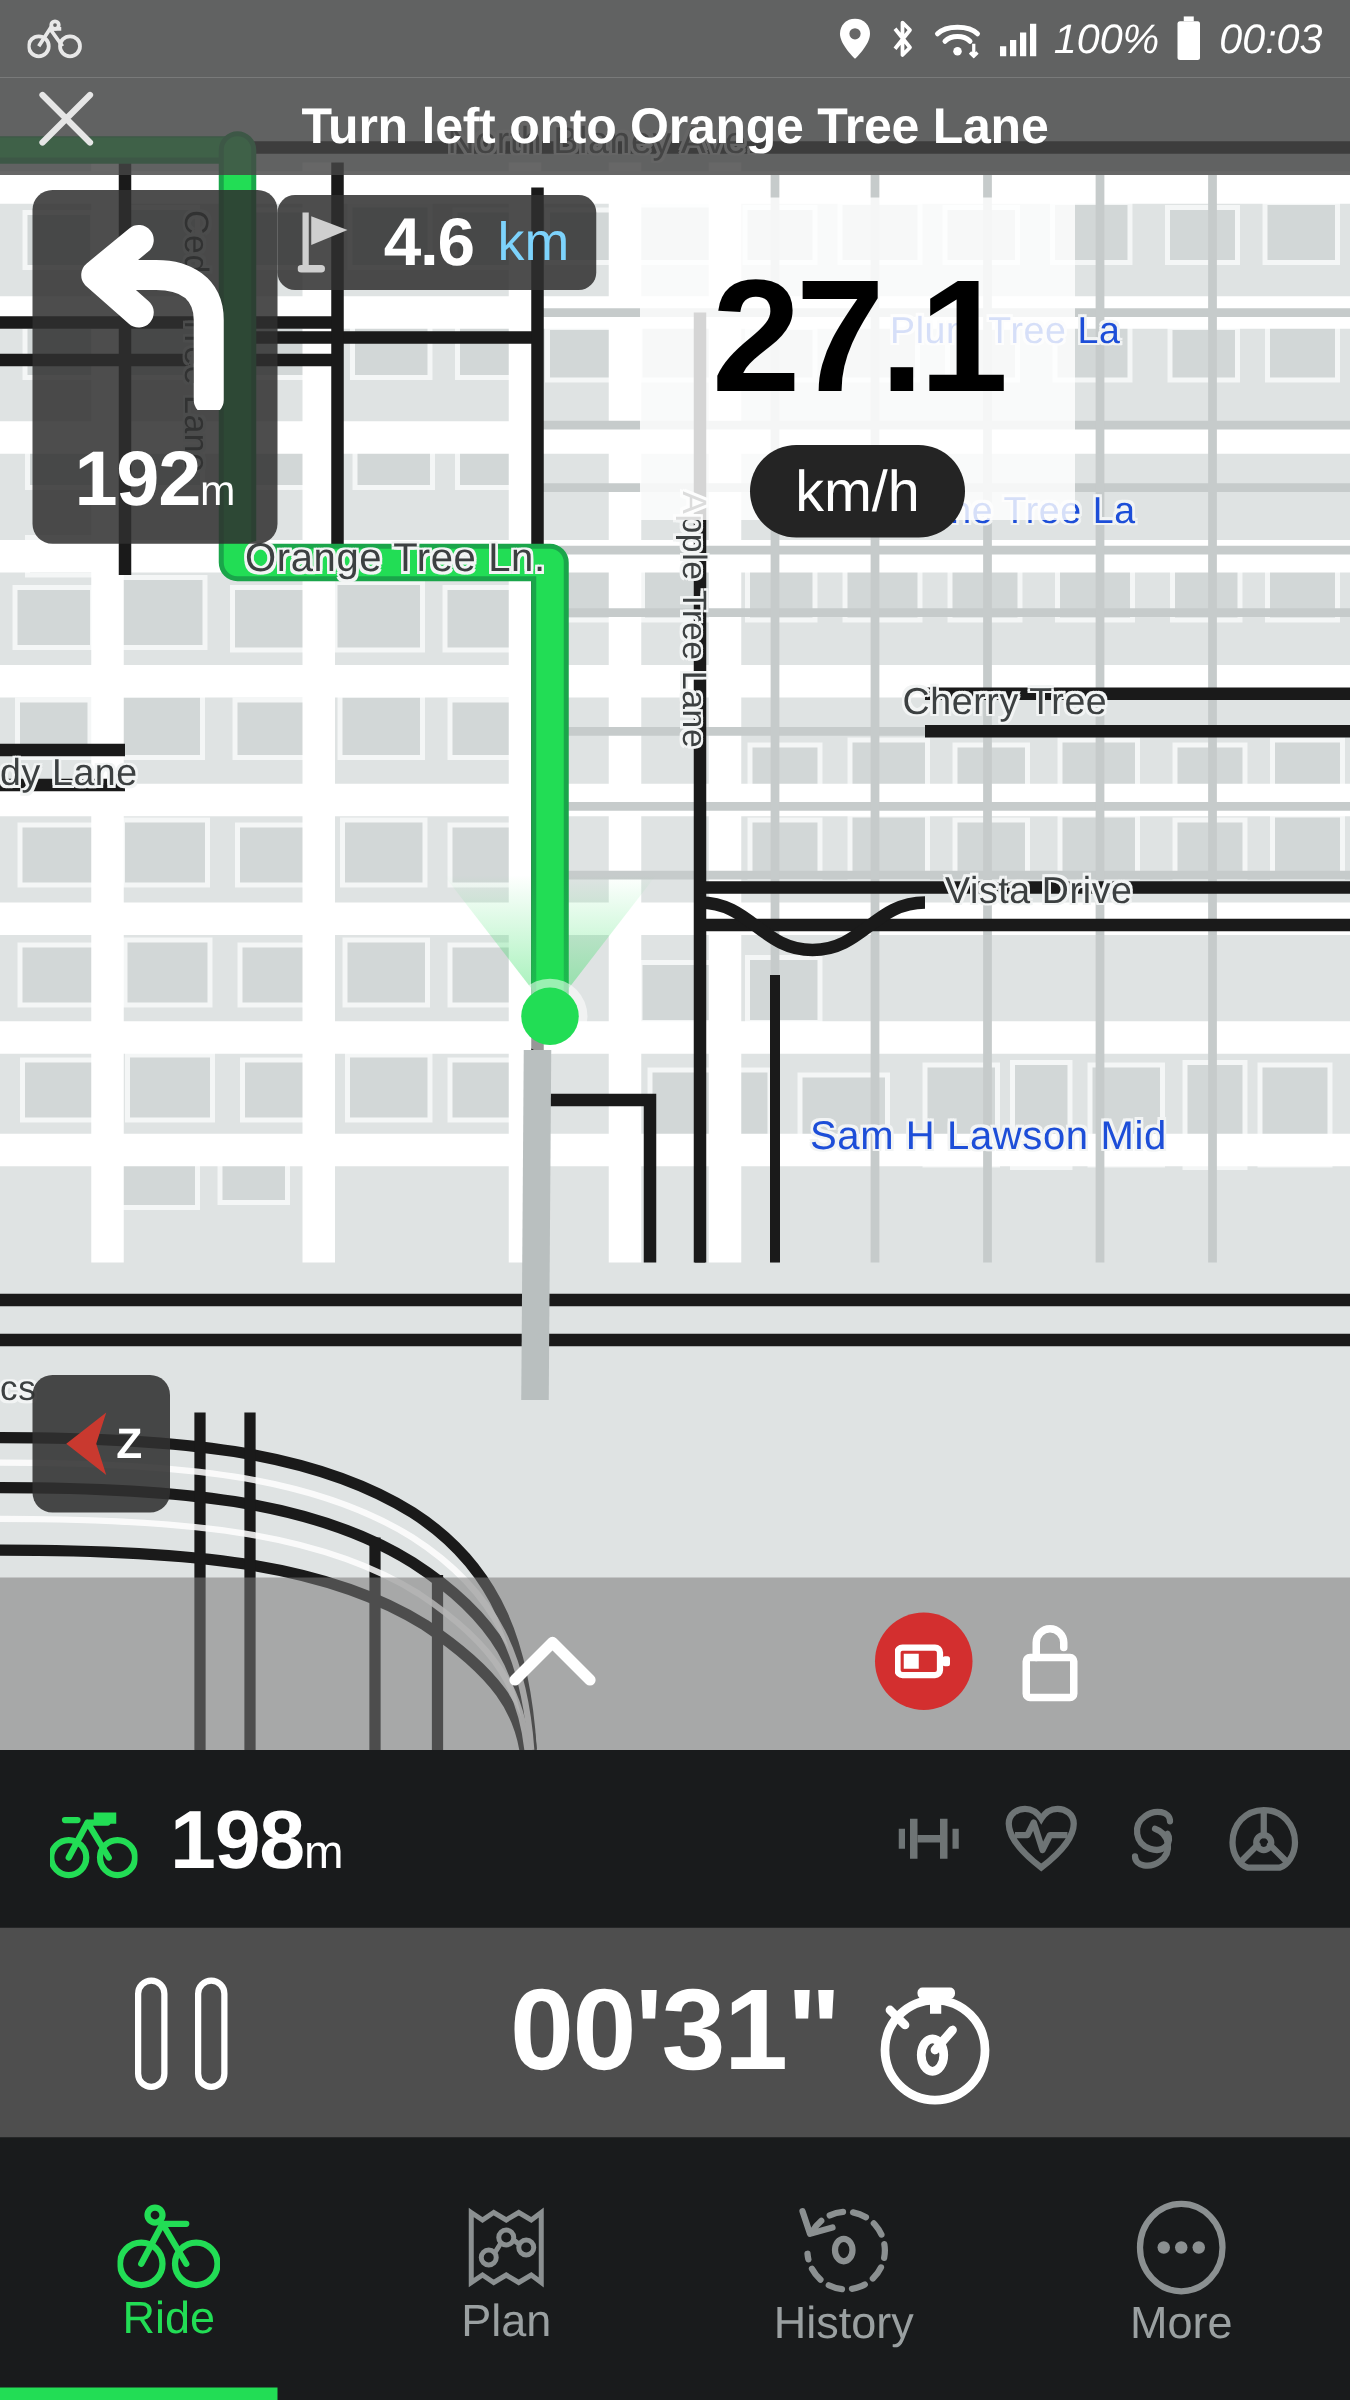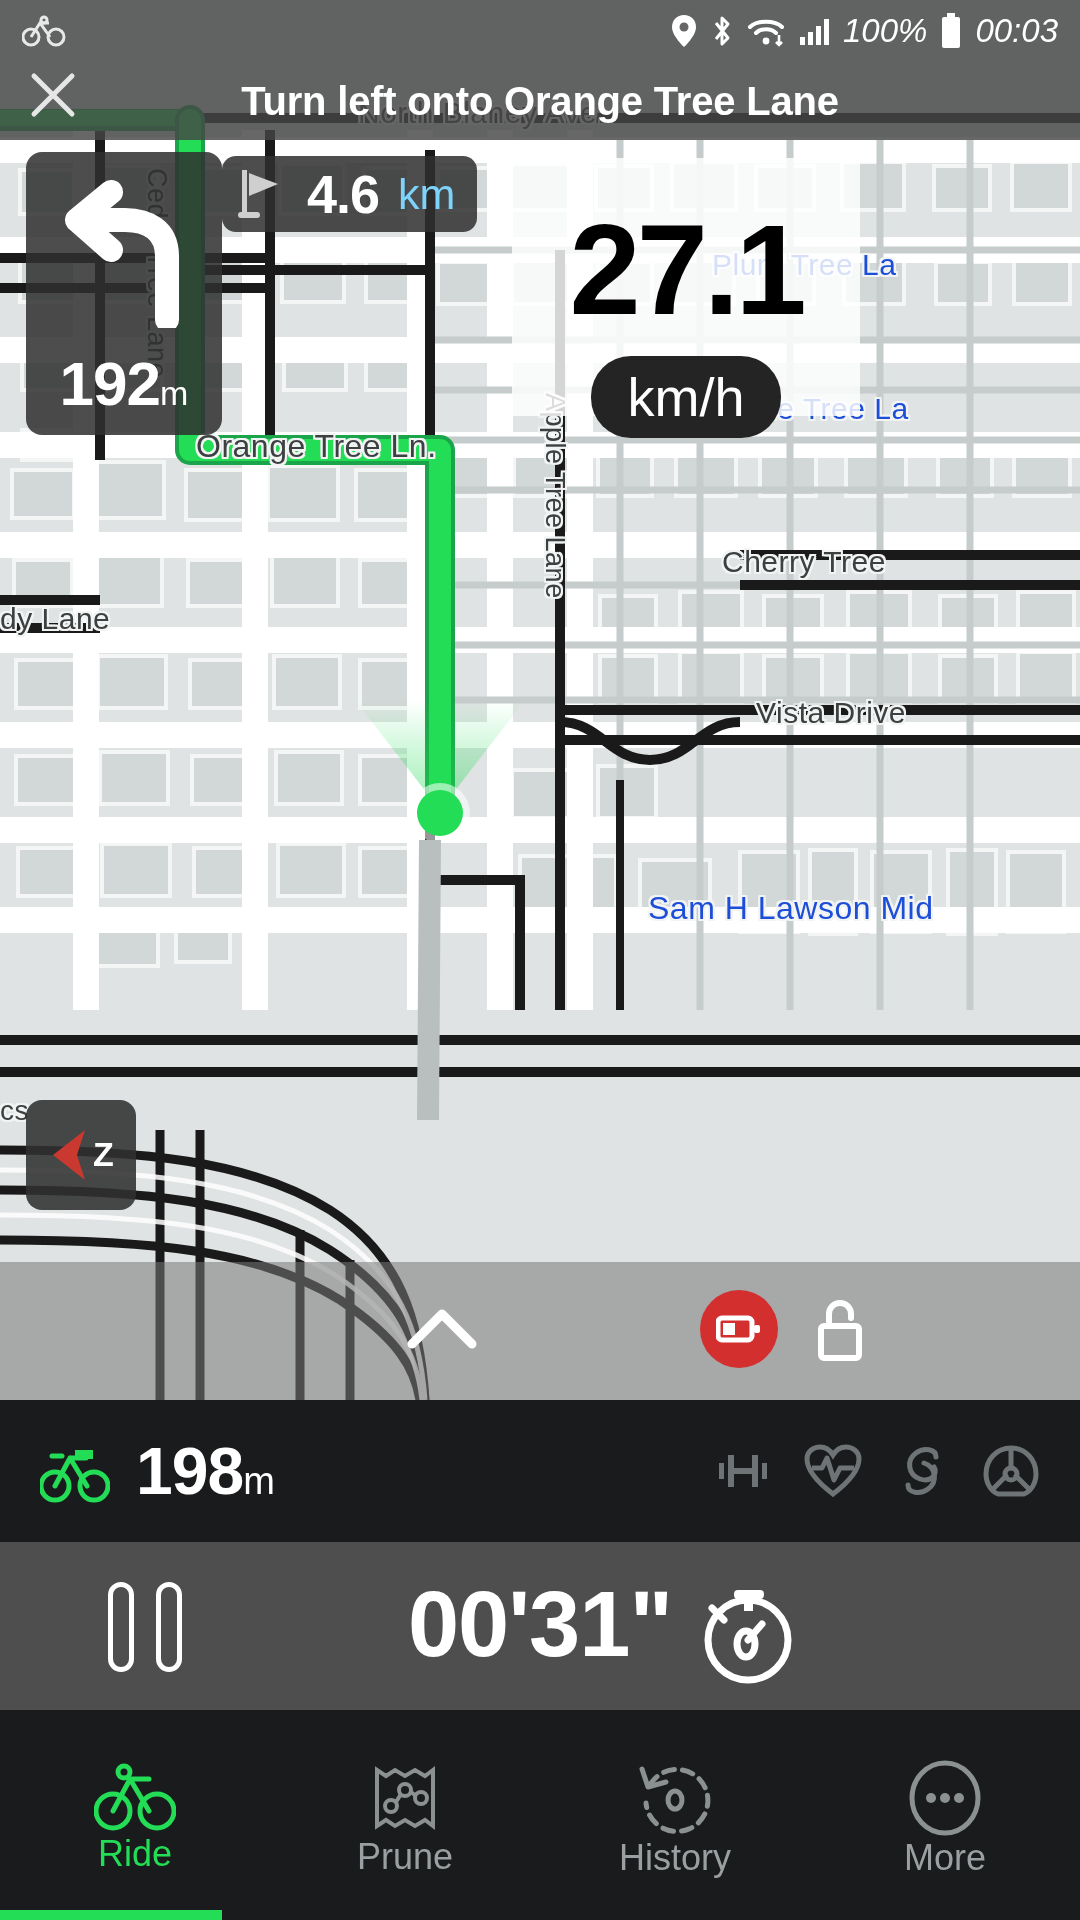--- a/index.html
+++ b/index.html
@@ -56,21 +56,21 @@
   .remain-badge .num { color:#fff; font-size:54px; font-weight:700; letter-spacing:-1px; }
   .remain-badge .unit { color:#7dd3fc; font-size:43px; font-weight:400; margin-left:-6px;}
 
   
   .speed-panel { position:absolute; left:512px; top:158px; width:348px; height:258px;
     background:rgba(255,255,255,.82); z-index:28;
     display:flex; flex-direction:column; align-items:center; }
   .speed-value { color:#000; font-size:128px; font-weight:700; letter-spacing:-4px;
     line-height:1; margin-top:48px; font-family:"Liberation Sans", sans-serif; }
   .speed-unit { margin-top:22px; background:#242424; color:#fff;
-    border-radius:40px; padding:10px 36px; font-size:54px; font-weight:400; }
+    border-radius:40px; padding:10px 36px; font-size:46px; font-weight:400; }
 
   
   .compass { position:absolute; left:26px; top:1100px; width:110px; height:110px;
     background:rgba(48,48,48,.88); border-radius:16px; z-index:30;
     display:flex; align-items:center; justify-content:center; }
 
   
   .map-strip { position:absolute; left:0; top:1262px; width:1080px; height:138px;
     background:rgba(120,120,120,.55); z-index:27; }
   .chevron-up { position:absolute; left:406px; top:1300px; width:72px; height:56px; z-index:29; }
@@ -488,21 +488,21 @@
     </div>
 
     <div class="nav-item">
       <svg width="76" height="76" viewBox="0 0 76 76">
         <path d="M10,10 L19,16 L28,10 L38,16 L48,10 L58,16 L66,10 L66,66 L58,60 L48,66 L38,60 L28,66 L19,60 L10,66 Z" fill="none" stroke="#8b9091" stroke-width="4"></path>
         <circle cx="24" cy="46" r="6" fill="none" stroke="#8b9091" stroke-width="4"></circle>
         <circle cx="38" cy="30" r="6" fill="none" stroke="#8b9091" stroke-width="4"></circle>
         <circle cx="54" cy="38" r="6" fill="none" stroke="#8b9091" stroke-width="4"></circle>
         <path d="M29,42 L34,34 M44,32 L49,36" stroke="#8b9091" stroke-width="4"></path>
       </svg>
-      <div class="nav-label">Prune</div>
+      <div class="nav-label">Plan</div>
     </div>
 
     <div class="nav-item">
       <svg width="78" height="78" viewBox="0 0 78 78">
         <path d="M14,26 A31,31 0 1 1 10,44" fill="none" stroke="#8b9091" stroke-width="5" stroke-linecap="round" stroke-dasharray="11 8"></path>
         <path d="M6,10 L12,28 L30,23" fill="none" stroke="#8b9091" stroke-width="5" stroke-linecap="round" stroke-linejoin="round"></path>
         <ellipse cx="39" cy="41" rx="7" ry="9" fill="none" stroke="#8b9091" stroke-width="5"></ellipse>
       </svg>
       <div class="nav-label">History</div>
     </div>

